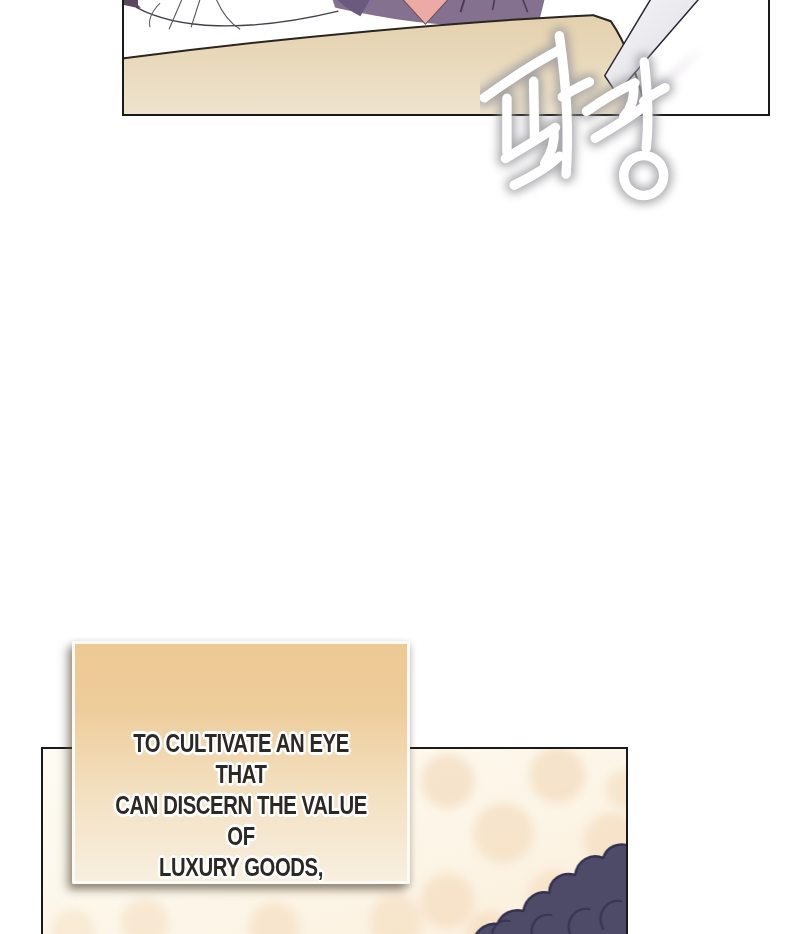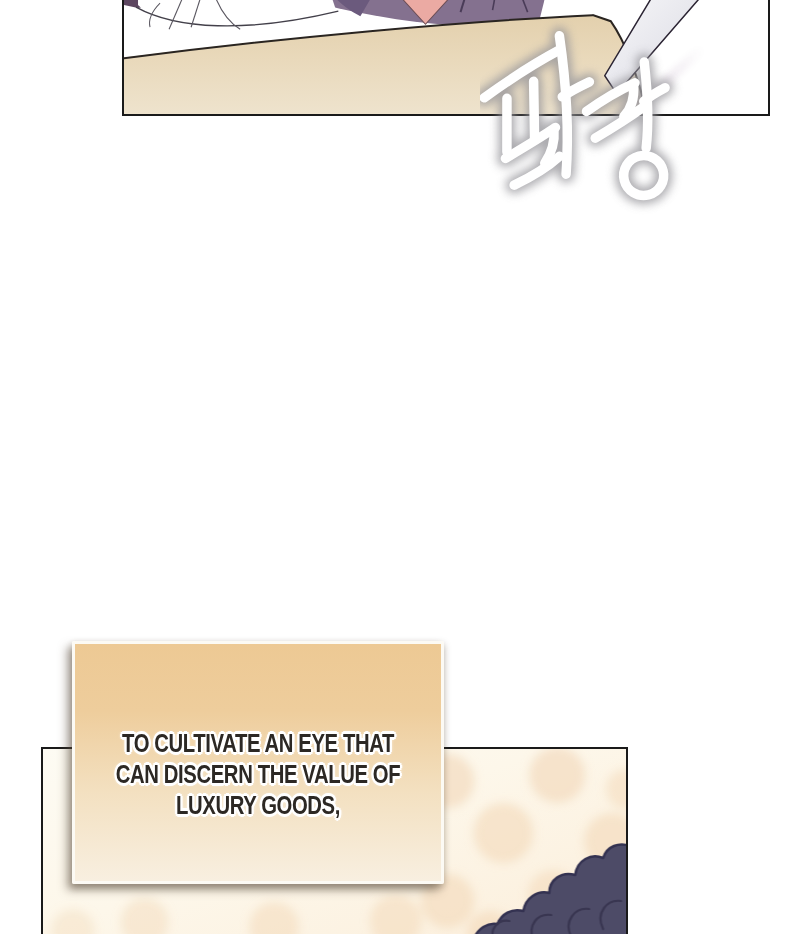--- a/index.html
+++ b/index.html
@@ -24,21 +24,21 @@
   
   .bottom-panel{
     position:absolute;left:41px;top:747px;width:587px;height:200px;
     border:2.5px solid #1a1a1a;box-sizing:border-box;
     background:linear-gradient(160deg,#fdfbf3 0%,#fdf7ea 45%,#fbeedb 100%);
     overflow:hidden;
   }
   .bottom-panel svg{position:absolute;left:0;top:0;width:100%;height:100%;}
   
   .caption-box{
-    position:absolute;left:72px;top:641px;width:372px;height:243px;z-index:8;
+    position:absolute;left:72px;top:641px;width:338px;height:243px;z-index:8;
     box-sizing:border-box;border:3px solid #fcfaf4;border-radius:2px;
     background:linear-gradient(180deg,#edc994 0%,#eecd9c 28%,#f3e0c0 62%,#f8efe0 100%);
     box-shadow:-5px 6px 10px rgba(88,74,58,.5),0 3px 7px rgba(88,74,58,.35);
   }
   .caption-text{
     position:absolute;left:0;top:84px;width:100%;text-align:center;
     transform:scaleX(0.78);transform-origin:center;
     font-weight:bold;font-size:26px;line-height:31px;letter-spacing:-0.5px;
     color:#2c2824;
     text-shadow:

